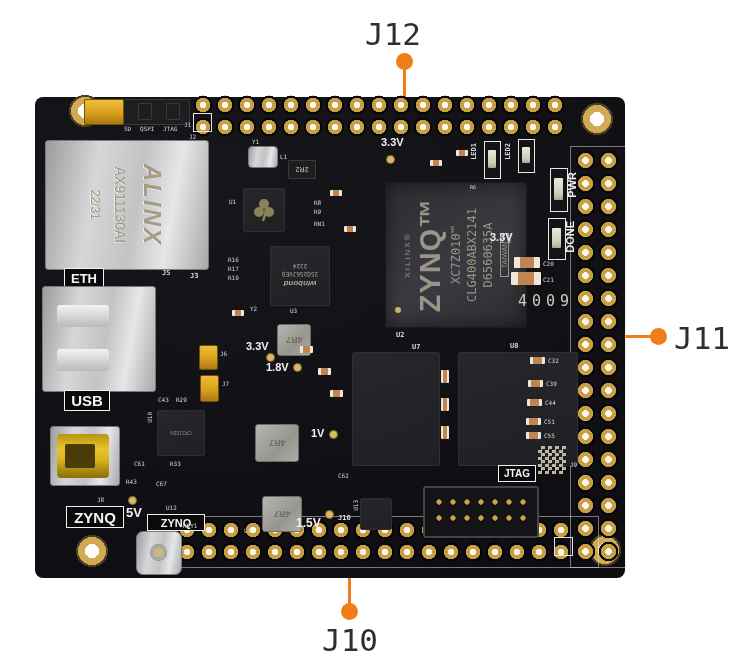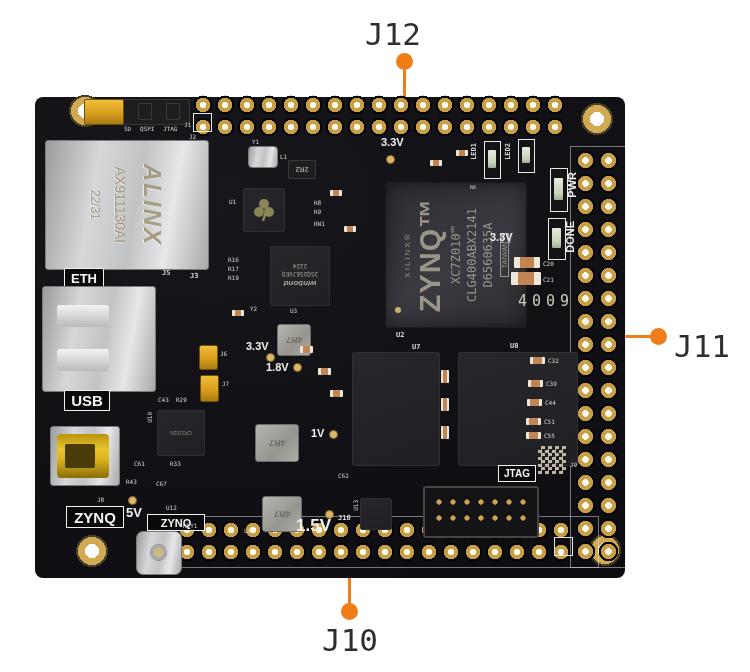--- a/index.html
+++ b/index.html
@@ -73,21 +73,21 @@
 <body>
 
 <div class="stage">
 
   <div class="callout-label" style="left:358px;top:16px;width:70px;text-align:center">J12</div>
   <div class="callout-dot" style="left:396px;top:53px"></div>
   <div class="callout-line" style="left:403px;top:68px;width:3px;height:36px"></div>
 
   <div class="callout-line" style="left:621px;top:335px;width:31px;height:3px"></div>
   <div class="callout-dot" style="left:650px;top:328px"></div>
-  <div class="callout-label" style="left:674px;top:328px">J11</div>
+  <div class="callout-label" style="left:674px;top:320px">J11</div>
 
   <div class="callout-line" style="left:348px;top:576px;width:3px;height:29px"></div>
   <div class="callout-dot" style="left:341px;top:603px"></div>
   <div class="callout-label" style="left:315px;top:622px;width:70px;text-align:center">J10</div>
 
   <div class="board"></div>
 
   <div class="mhole" style="left:68px;top:94px"></div>
   <div class="mhole" style="left:580px;top:102px"></div>
   <div class="mhole" style="left:75px;top:534px"></div>
@@ -239,21 +239,21 @@
   <div class="silk" style="left:222px;top:380px">J7</div>
 
   <div class="slabel" style="left:381px;top:136px;font-size:11px">3.3V</div>
   <div class="tp" style="left:386px;top:155px"></div>
   <div class="slabel" style="left:246px;top:340px;font-size:11px">3.3V</div>
   <div class="tp" style="left:266px;top:353px"></div>
   <div class="slabel" style="left:266px;top:361px;font-size:11px">1.8V</div>
   <div class="tp" style="left:293px;top:363px"></div>
   <div class="slabel" style="left:311px;top:427px;font-size:11px">1V</div>
   <div class="tp" style="left:329px;top:430px"></div>
-  <div class="slabel" style="left:296px;top:516px;font-size:17px">1.5V</div>
+  <div class="slabel" style="left:296px;top:516px;font-size:12px">1.5V</div>
   <div class="tp" style="left:325px;top:510px"></div>
   <div class="silk silk7" style="left:338px;top:514px">J10</div>
   <div class="silk" style="left:338px;top:472px">C62</div>
   <div class="silk vt" style="left:352px;top:500px">U13</div>
   <div class="chip chip-dark" style="left:360px;top:498px;width:30px;height:30px"></div>
 
   <div class="silk vt" style="left:470px;top:143px;font-size:7px;font-weight:bold">LED1</div>
   <div class="ledbox" style="left:484px;top:141px;width:15px;height:36px">
       <div class="ledchip" style="left:3px;top:8px;width:8px;height:18px"></div>
     </div>

